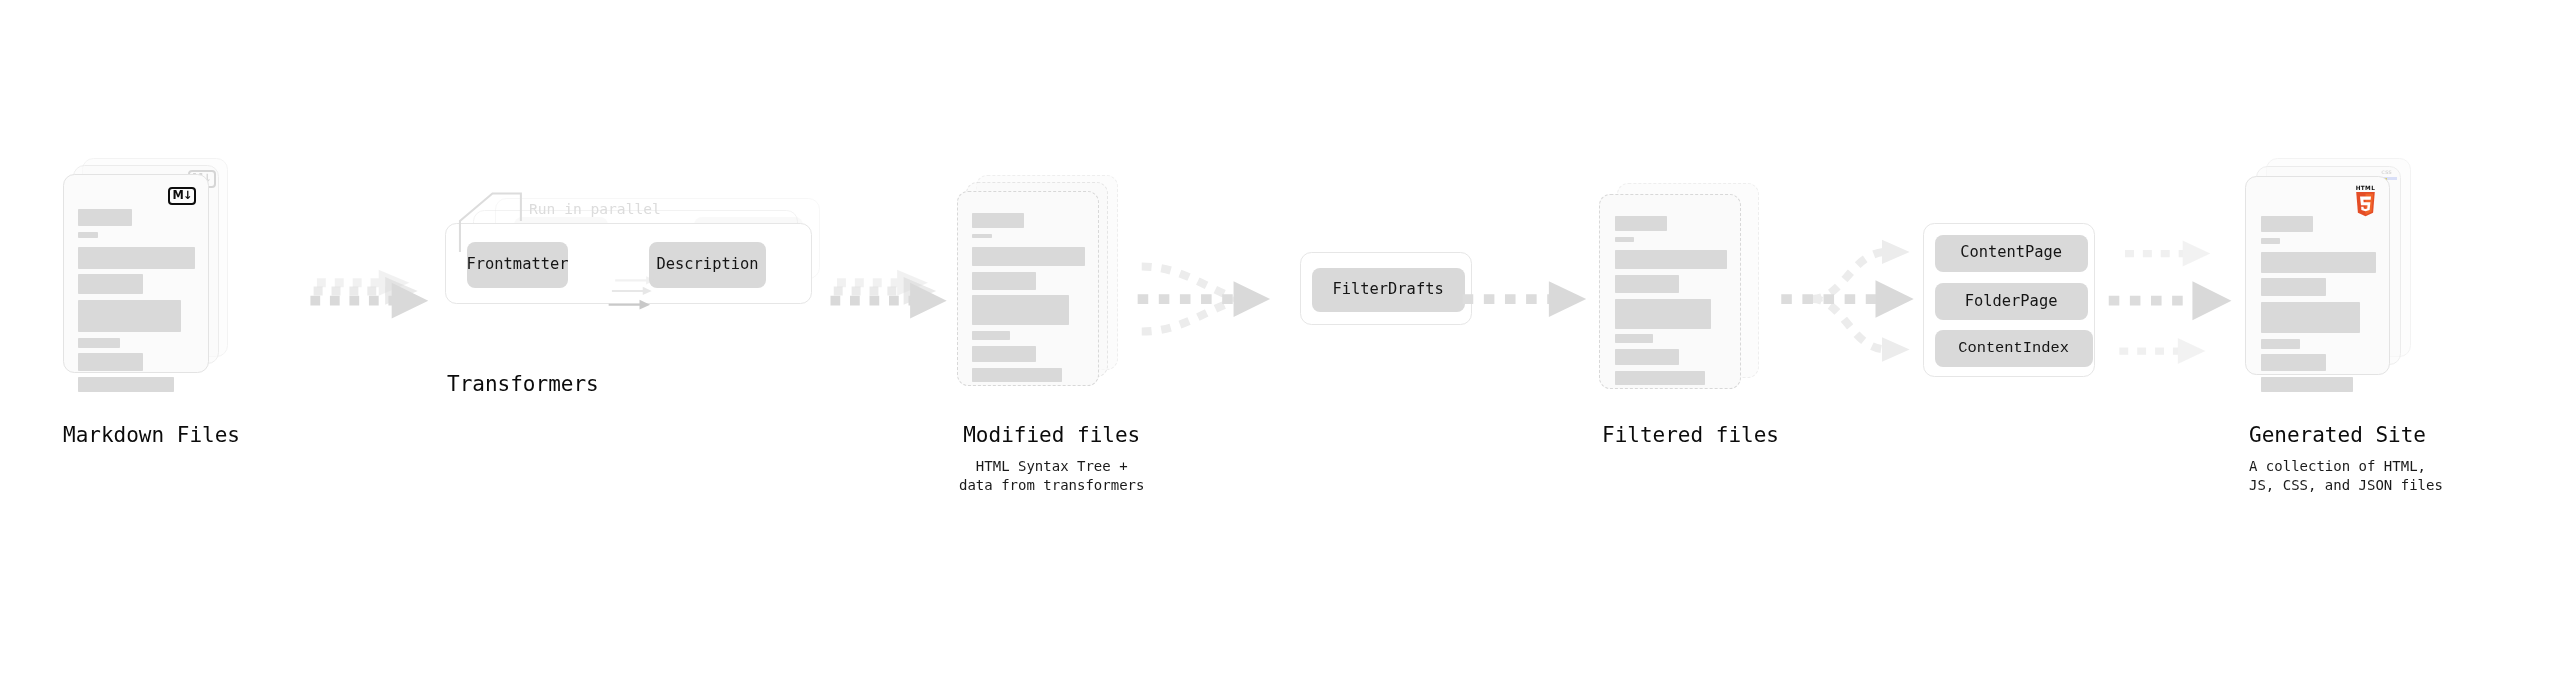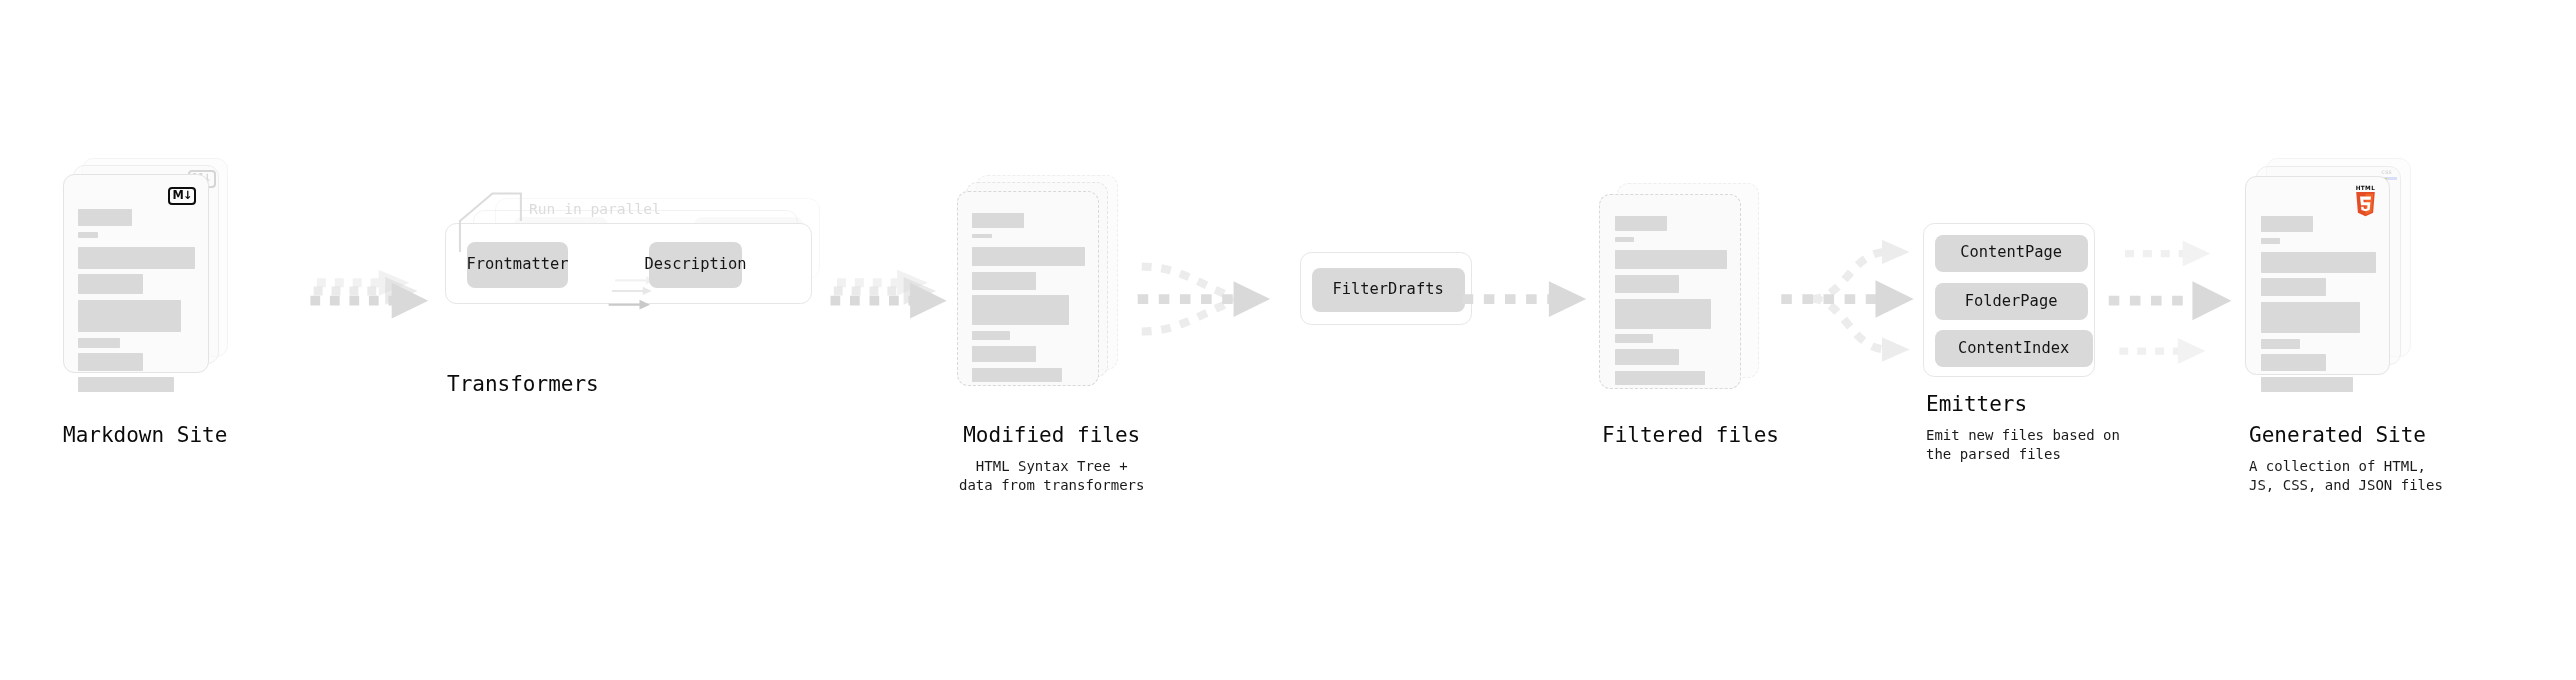--- a/index.html
+++ b/index.html
@@ -220,38 +220,38 @@
           <div class="bar" style="width:88%;height:32.5px;"></div>
           <div class="bar" style="width:36%;height:9.8px;"></div>
           <div class="bar" style="width:56%;height:18px;"></div>
           <div class="bar" style="width:82%;height:15.4px;"></div>
         </div>
       </div>
     </div>
   </div>
 
   <div class="caption" style="left:63px; top:423px;">
-    <div class="title">Markdown Site</div>
+    <div class="title">Markdown Files</div>
   </div>
 
   <div class="node" style="left:445px; top:198px; width:390px; height:163px;">
 
     <div class="proc layer3" style="left:50px; top:0px; width:325px; height:81px;">
       <div class="pill ghost2" style="left:18px; top:18px; width:94px; height:46px;"></div>
       <div class="pill ghost2" style="left:198px; top:18px; width:109px; height:46px;"></div>
     </div>
 
     <div class="proc layer2" style="left:28px; top:12.2px; width:325px; height:81px;">
       <div class="pill ghost" style="left:18px; top:18px; width:94px; height:46px;"></div>
       <div class="pill ghost" style="left:198px; top:18px; width:109px; height:46px;"></div>
     </div>
 
     <div class="proc" style="left:0px; top:25px; width:367px; height:81px;">
       <div class="pill" style="left:21px; top:18px; width:101px; height:46px;">Frontmatter</div>
-      <div class="pill" style="left:203px; top:18px; width:93px; height:46px;">Description</div>
+      <div class="pill" style="left:203px; top:18px; width:117px; height:46px;">Description</div>
     </div>
   </div>
 
   <div class="parallel-label" style="left:529px; top:200px;">Run in parallel</div>
 
   <div class="caption" style="left:447px; top:372px;">
     <div class="title">Transformers</div>
   </div>
 
   <div class="node" style="left:955px; top:175px; width:175px; height:211px;">
@@ -307,31 +307,24 @@
   </div>
 
   <div class="caption" style="left:1602px; top:423px;">
     <div class="title">Filtered files</div>
   </div>
 
   <div class="node" style="left:1923px; top:223px; width:187px; height:163px;">
     <div class="proc" style="left:0px; top:0px; width:172px; height:154px;">
       <div class="pill" style="left:10.6px; top:10.6px; width:153px; height:37px;">ContentPage</div>
       <div class="pill" style="left:10.6px; top:59px; width:153px; height:37px;">FolderPage</div>
-      <div class="pill" style="left:10.6px; top:106px; width:158px; height:37px;">ContentIndex</div>
-    </div>
-  </div>
-
-  <div class="caption" style="left:1926px; top:392px;">
-    <div class="title">Emitters</div>
-    <div class="sub">
-      <div>Emit new files based on</div>
-      <div>the parsed files</div>
-    </div>
-  </div>
+      <div class="pill" style="left:10.6px; top:106px; width:158px; height:37px;font-family:Liberation Mono, monospace;">ContentIndex</div>
+    </div>
+  </div>
+
 
   <div class="node" style="left:2245px; top:158px; width:175px; height:219px;">
     <div class="doc-stack" style="width:175px;height:219px;">
 
       <div class="doc layer3" style="left:21px; top:0px; width:145px; height:199px;">
         <div class="css-badge">
           <div class="css-word">CSS</div>
           <div class="css-rule"></div>
         </div>
       </div>

